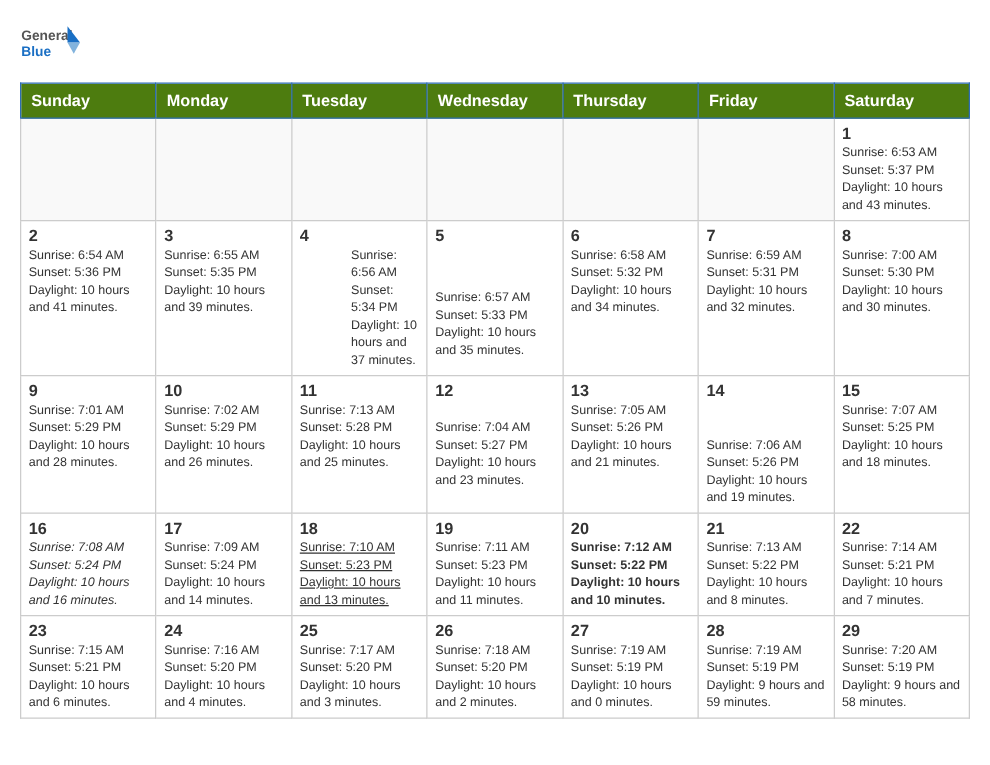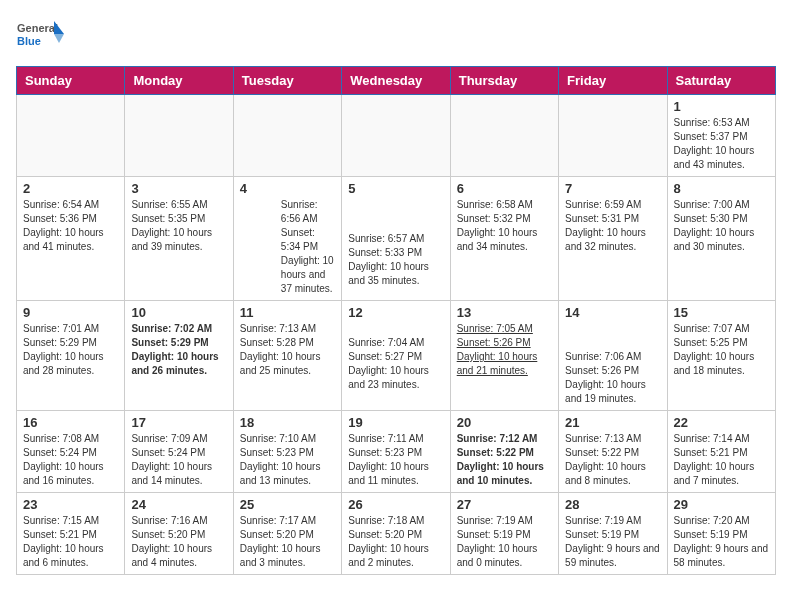--- a/index.html
+++ b/index.html
@@ -32,21 +32,21 @@
     .calendar-subtitle {
       font-size: 14px;
       color: #555;
     }
     .calendar {
       width: 100%;
       border-collapse: collapse;
       border: 1px solid #ccc;
     }
     .calendar th {
-      background-color: #be185d;
+      background-color: #4d7c0f;
       color: #fff;
       text-align: left;
       padding: 6px 8px;
       font-size: 13px;
       border: 1px solid #2e6db4;
     }
     .calendar td {
       vertical-align: top;
       border: 1px solid #ccc;
       padding: 4px 6px;
@@ -162,71 +162,71 @@
       </tr>
       <tr>
         <td>
           <span class="cell-date">9</span>
           <div class="cell-info" style="white-space: pre-line;">Sunrise: 7:01 AM
 Sunset: 5:29 PM
 Daylight: 10 hours and 28 minutes.</div>
         </td>
         <td>
           <span class="cell-date">10</span>
-          <div class="cell-info" style="white-space: pre-line; font-weight: bold;">Sunrise: 7:02 AM
+          <div class="cell-info" style="white-space: pre-line;">Sunrise: 7:02 AM
 Sunset: 5:29 PM
 Daylight: 10 hours and 26 minutes.</div>
         </td>
         <td>
           <span class="cell-date">11</span>
           <div class="cell-info" style="white-space: pre-line;">Sunrise: 7:13 AM
 Sunset: 5:28 PM
 Daylight: 10 hours and 25 minutes.</div>
         </td>
         <td>
           <span class="cell-date">12</span>
           <div class="cell-info" style="white-space: pre-line; margin-top: 16px;">Sunrise: 7:04 AM
 Sunset: 5:27 PM
 Daylight: 10 hours and 23 minutes.</div>
         </td>
         <td>
           <span class="cell-date">13</span>
-          <div class="cell-info" style="white-space: pre-line; text-decoration: underline;">Sunrise: 7:05 AM
+          <div class="cell-info" style="white-space: pre-line;">Sunrise: 7:05 AM
 Sunset: 5:26 PM
 Daylight: 10 hours and 21 minutes.</div>
         </td>
         <td>
           <span class="cell-date">14</span>
           <div class="cell-info" style="white-space: pre-line; margin-top: 30px;">Sunrise: 7:06 AM
 Sunset: 5:26 PM
 Daylight: 10 hours and 19 minutes.</div>
         </td>
         <td>
           <span class="cell-date">15</span>
           <div class="cell-info" style="white-space: pre-line;">Sunrise: 7:07 AM
 Sunset: 5:25 PM
 Daylight: 10 hours and 18 minutes.</div>
         </td>
       </tr>
       <tr>
         <td>
           <span class="cell-date">16</span>
-          <div class="cell-info" style="white-space: pre-line;">Sunrise: 7:08 AM
+          <div class="cell-info" style="white-space: pre-line; font-style: italic;">Sunrise: 7:08 AM
 Sunset: 5:24 PM
 Daylight: 10 hours and 16 minutes.</div>
         </td>
         <td>
           <span class="cell-date">17</span>
           <div class="cell-info" style="white-space: pre-line;">Sunrise: 7:09 AM
 Sunset: 5:24 PM
 Daylight: 10 hours and 14 minutes.</div>
         </td>
         <td>
           <span class="cell-date">18</span>
-          <div class="cell-info" style="white-space: pre-line;">Sunrise: 7:10 AM
+          <div class="cell-info" style="white-space: pre-line; text-decoration: underline;">Sunrise: 7:10 AM
 Sunset: 5:23 PM
 Daylight: 10 hours and 13 minutes.</div>
         </td>
         <td>
           <span class="cell-date">19</span>
           <div class="cell-info" style="white-space: pre-line;">Sunrise: 7:11 AM
 Sunset: 5:23 PM
 Daylight: 10 hours and 11 minutes.</div>
         </td>
         <td>

